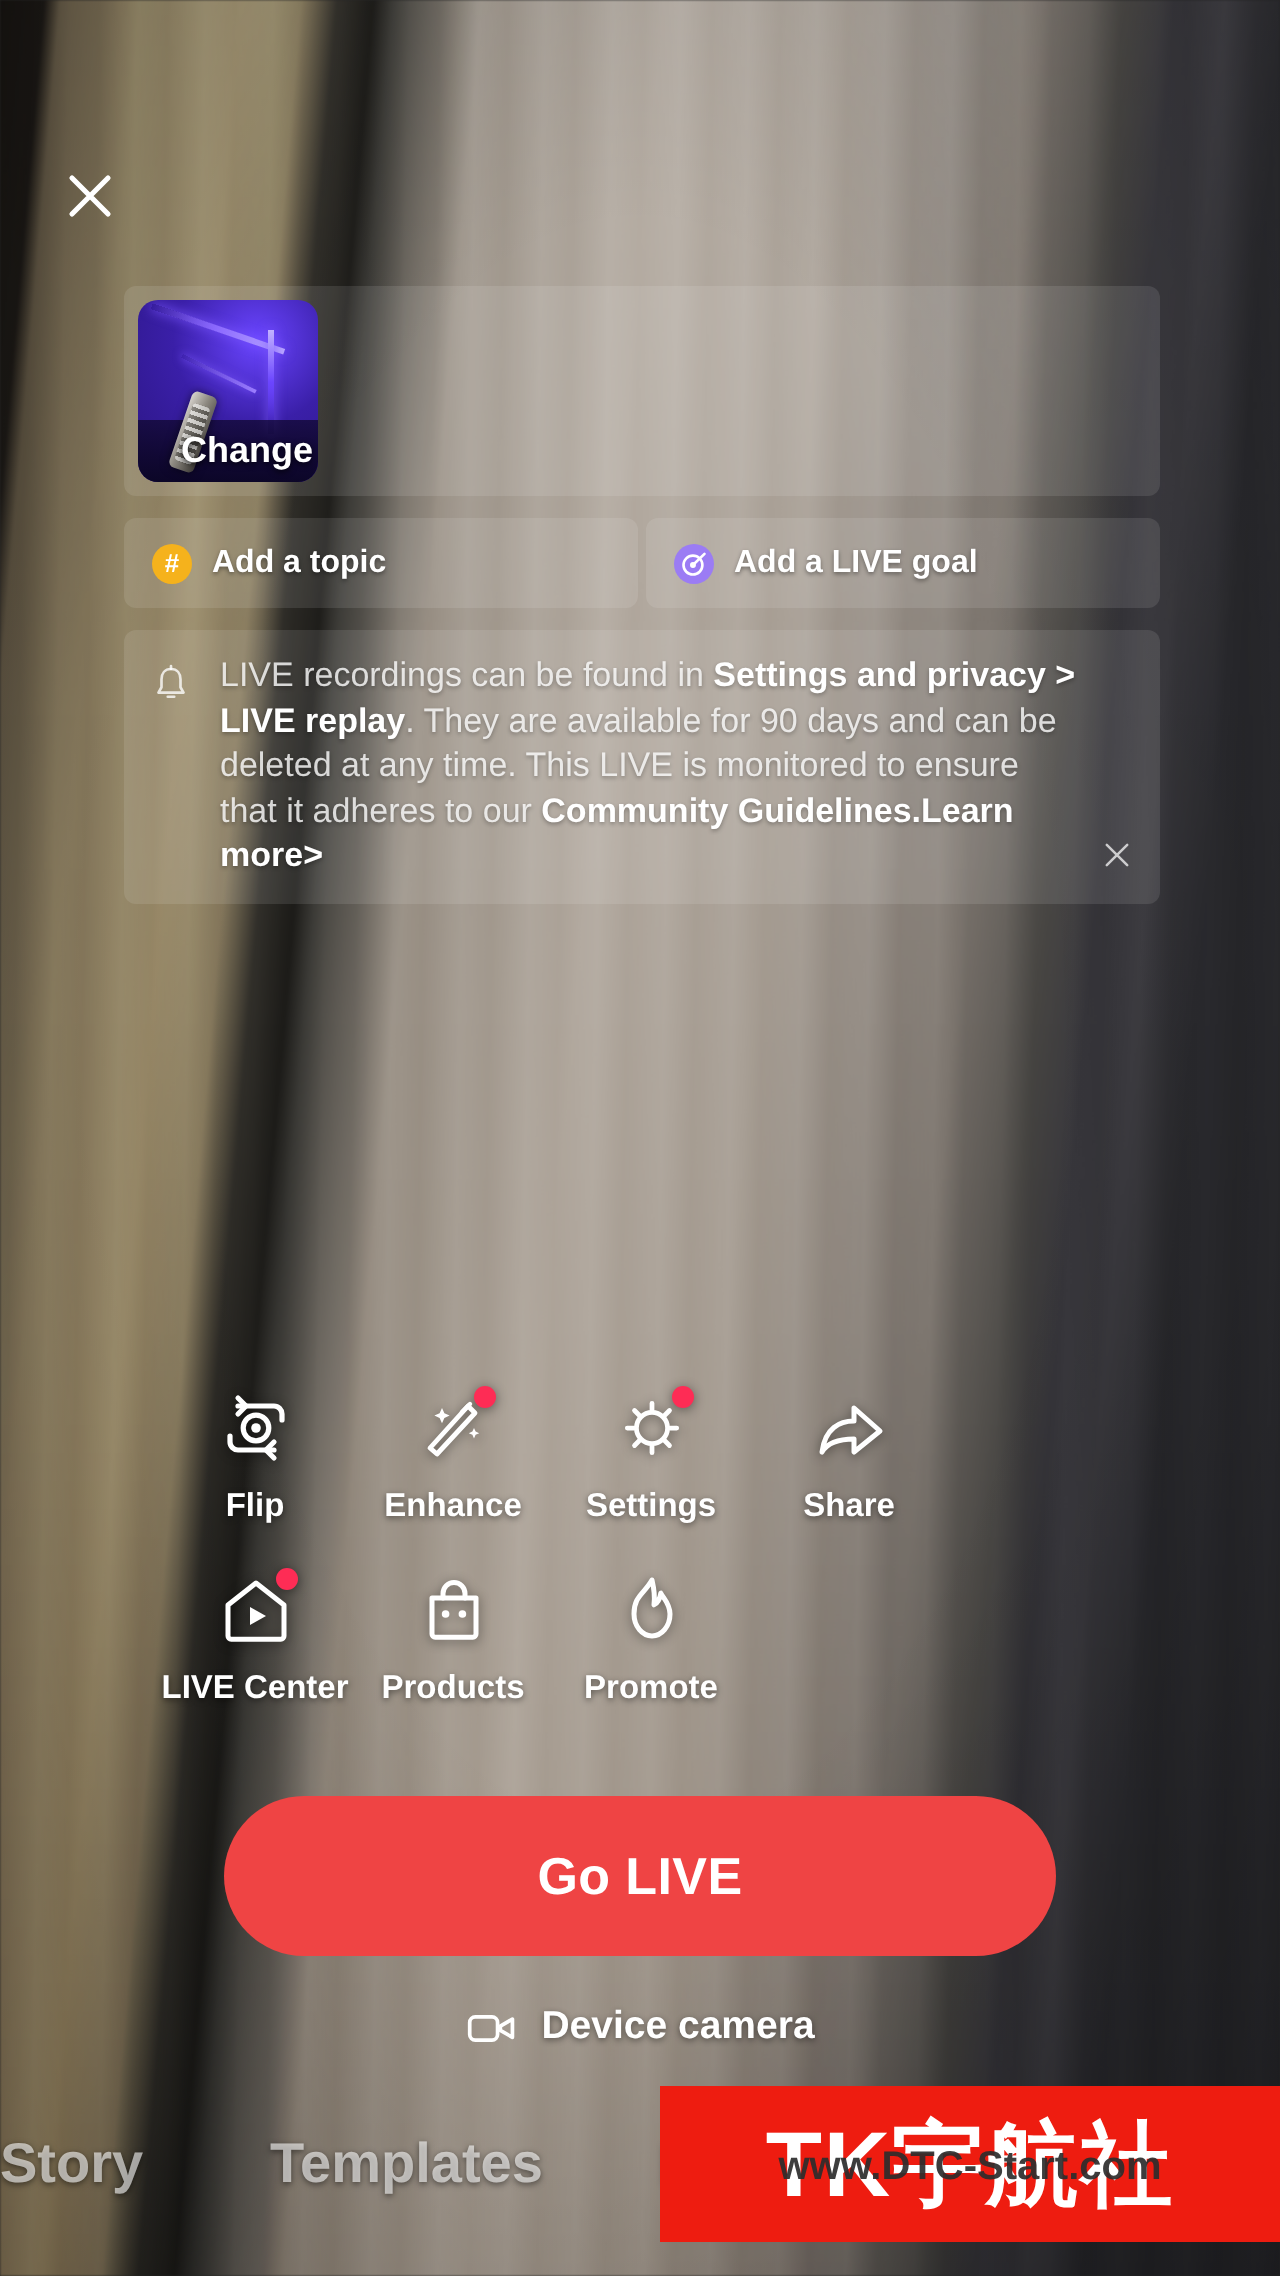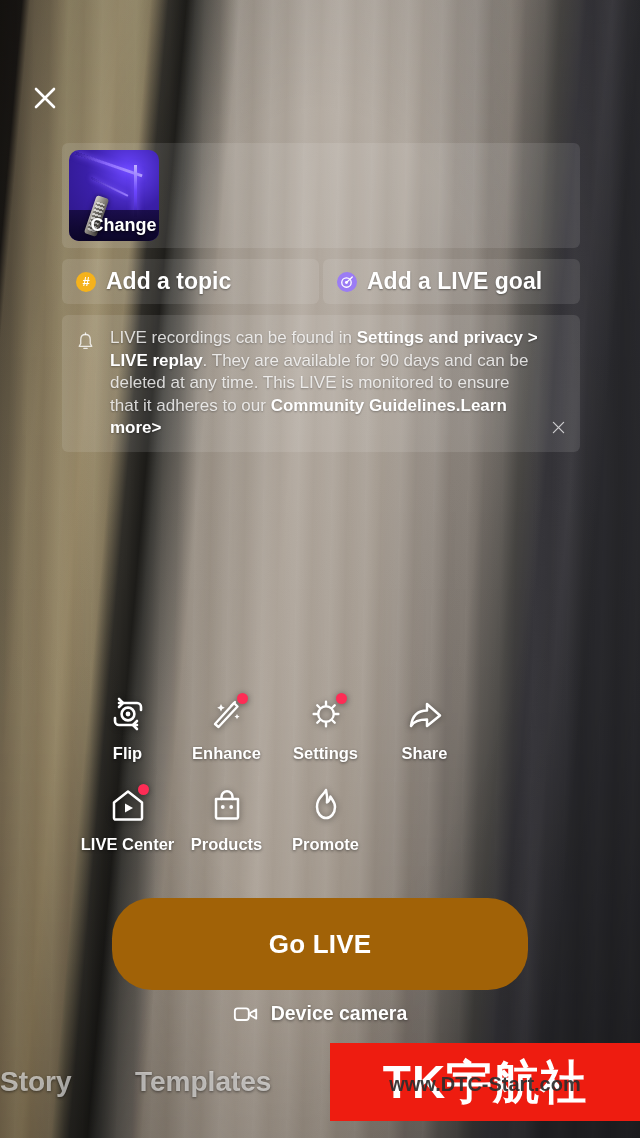--- a/index.html
+++ b/index.html
@@ -191,21 +191,21 @@
     height: 45px;
     background: rgba(255,255,255,0.10);
     border-radius: 6px;
     display: flex;
     align-items: center;
     padding-left: 14px;
     gap: 10px;
   }
   .chip .chip-label {
     color: #ffffff;
-    font-size: 23px;
+    font-size: 16px;
     font-weight: 600;
     text-shadow: 0 1px 2px rgba(0,0,0,0.4);
   }
   .chip-ic {
     width: 20px; height: 20px;
     border-radius: 50%;
     display: flex; align-items: center; justify-content: center;
     flex: 0 0 auto;
   }
   .chip-ic.hash { background: #f5b21c; }
@@ -323,23 +323,23 @@
     background: #4fa32c;
     border-radius: 50% 50% 0 0;
   }
 
   
   .go-live {
     position: absolute;
     left: 112px;
     top: 898px;
     width: 416px;
-    height: 92px;
+    height: 80px;
     border-radius: 40px;
-    background: #a16207;
+    background: #ef4444;
     display: flex;
     align-items: center;
     justify-content: center;
     border: none;
   }
   .go-live .go-live-label {
     color: #ffffff;
     font-size: 26px;
     font-weight: 700;
     letter-spacing: 0.2px;

